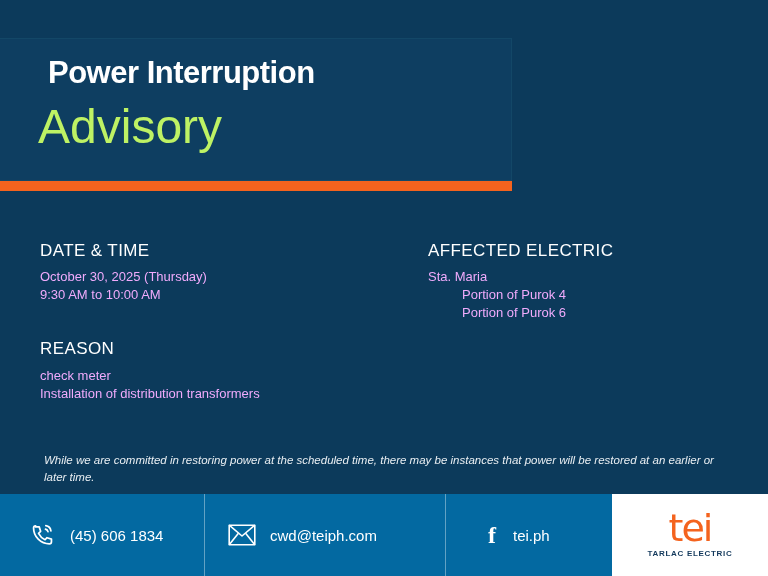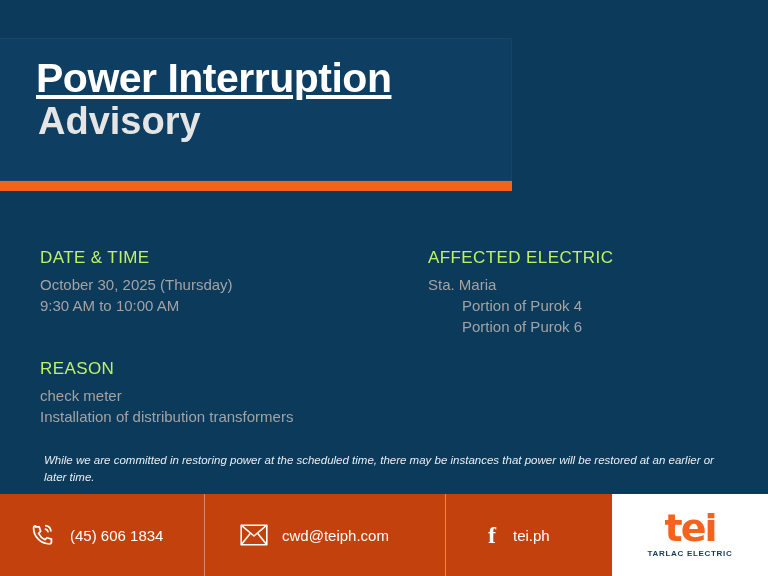--- a/index.html
+++ b/index.html
@@ -29,37 +29,36 @@
     width: 512px;
     height: 143px;
     background: #0e3e61;
     box-sizing: border-box;
     border-top: 1px solid #134767;
     border-right: 1px solid #134767;
     border-bottom: 1px solid #134767;
   }
   .title-main {
     position: absolute;
-    left: 36px;
+    left: 48px;
     top: 18px;
     color: #ffffff;
-    font-size: 41px;
+    font-size: 31px;
     font-weight: bold;
     letter-spacing: -0.5px;
     line-height: 1.05;
     white-space: nowrap;
-    text-decoration: underline;
   }
   .title-sub {
     position: absolute;
     left: 38px;
     top: 62px;
-    color: #e5e5e5;
-    font-size: 38px;
-    font-weight: 700;
+    color: #bef264;
+    font-size: 48px;
+    font-weight: 400;
     letter-spacing: 0px;
     line-height: 1.1;
     white-space: nowrap;
   }
   .accent-bar {
     position: absolute;
     left: 0;
     top: 181px;
     width: 512px;
     height: 10px;
@@ -73,30 +72,30 @@
     top: 232px;
     width: 370px;
   }
   .col-right {
     position: absolute;
     left: 428px;
     top: 232px;
     width: 320px;
   }
   .section-head {
-    color: #bef264;
+    color: #ffffff;
     font-size: 17px;
     font-weight: 500;
     letter-spacing: 0.4px;
-    margin: 16px 0 7px 0;
+    margin: 9px 0 7px 0;
     line-height: 1.2;
   }
   .section-line {
-    color: #a3a3a3;
-    font-size: 15px;
+    color: #f0abfc;
+    font-size: 13px;
     font-weight: 400;
     line-height: 1.38;
     margin: 0;
     white-space: nowrap;
   }
   .indent {
     padding-left: 34px;
   }
   .gap-block {
     height: 26px;
@@ -114,40 +113,40 @@
     line-height: 1.45;
   }
 
   
   .footer {
     position: absolute;
     left: 0;
     top: 494px;
     width: 768px;
     height: 82px;
-    background: #c2410c;
+    background: #0369a1;
   }
   .footer-items {
     position: absolute;
     left: 0;
     top: 0;
     width: 612px;
     height: 82px;
     display: flex;
     align-items: center;
   }
   .fitem {
     height: 82px;
     display: flex;
     align-items: center;
     box-sizing: border-box;
     position: relative;
   }
   .fitem-phone { width: 204px; padding-left: 30px; }
-  .fitem-mail  { width: 241px; padding-left: 36px; }
+  .fitem-mail  { width: 241px; padding-left: 24px; }
   .fitem-fb    { width: 167px; padding-left: 40px; }
   .fdiv {
     position: absolute;
     top: 0;
     width: 1px;
     height: 82px;
     background: rgba(255,255,255,0.38);
   }
   .fdiv-1 { left: 204px; }
   .fdiv-2 { left: 445px; }
@@ -184,21 +183,21 @@
     height: 82px;
     background: #ffffff;
     display: flex;
     flex-direction: column;
     align-items: center;
     justify-content: center;
   }
   .logo-mark {
     color: #f4631e;
     font-size: 38px;
-    font-weight: bold;
+    font-weight: normal;
     line-height: 0.86;
     letter-spacing: -2px;
     font-family: "DejaVu Sans", sans-serif;
   }
   .logo-sub {
     color: #13395c;
     font-size: 8px;
     font-weight: bold;
     letter-spacing: 0.7px;
     margin-top: 5px;

